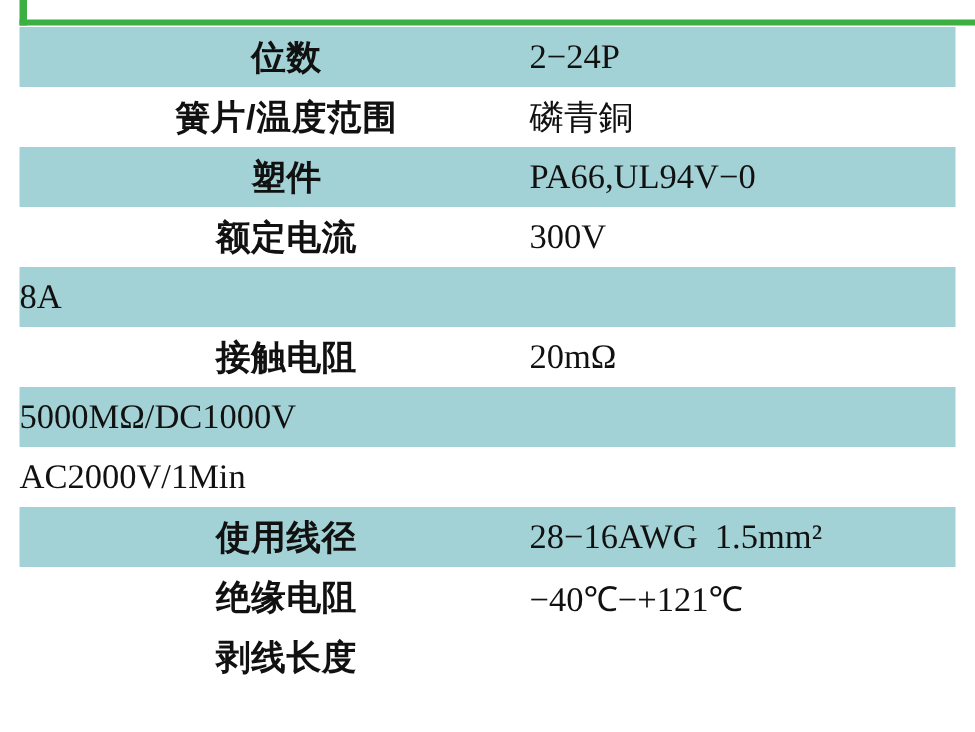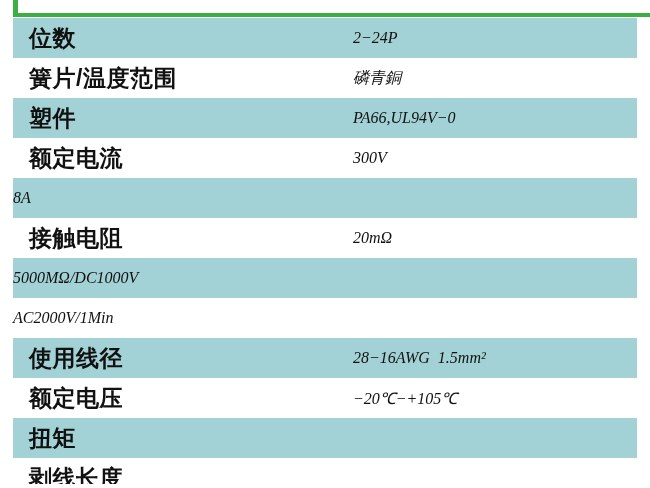--- a/index.html
+++ b/index.html
@@ -11,20 +11,21 @@
   * { margin: 0; padding: 0; box-sizing: border-box; }
   html, body { background: var(--page-bg); }
   .canvas {
     position: relative;
     width: 650px;
     height: 484px;
     background: var(--page-bg);
     overflow: hidden;
     font-family: "Liberation Sans", sans-serif;
     color: var(--text);
+    text-align: center;
   }
   
   .frame-edge-v {
     position: absolute;
     left: 13px; top: 0;
     width: 4.5px; height: 17px;
     background: var(--accent-green);
   }
   .frame-edge-h {
     position: absolute;
@@ -47,23 +48,22 @@
     width: 340px;
     padding-left: 16px;
     font-family: "Liberation Sans", sans-serif;
     font-weight: bold;
     font-size: 23px;
     letter-spacing: 0.5px;
     white-space: pre;
   }
   .spec-value {
     font-family: "Liberation Serif", serif;
-    font-size: 16px;
+    font-size: 23px;
     white-space: pre;
-    font-style: italic;
   }
 </style>
 </head>
 <body>
 
 <div class="canvas">
 
   <div class="frame-edge-v"></div>
   <div class="frame-edge-h"></div>
 
@@ -96,26 +96,22 @@
       <span class="spec-value">5000MΩ/DC1000V</span>
     </div>
     <div class="spec-row">
       <span class="spec-value">AC2000V/1Min</span>
     </div>
     <div class="spec-row teal">
       <span class="spec-label">使用线径</span>
       <span class="spec-value">28−16AWG  1.5mm²</span>
     </div>
     <div class="spec-row">
-      <span class="spec-label">额定电压</span>
-      <span class="spec-value">−20℃−+105℃</span>
-    </div>
-    <div class="spec-row teal">
-      <span class="spec-label">扭矩</span>
-      <span class="spec-value"></span>
+      <span class="spec-label">绝缘电阻</span>
+      <span class="spec-value">−40℃−+121℃</span>
     </div>
     <div class="spec-row">
       <span class="spec-label">剥线长度</span>
       <span class="spec-value"></span>
     </div>
 
   </div>
 </div>
 
 </body></html>

